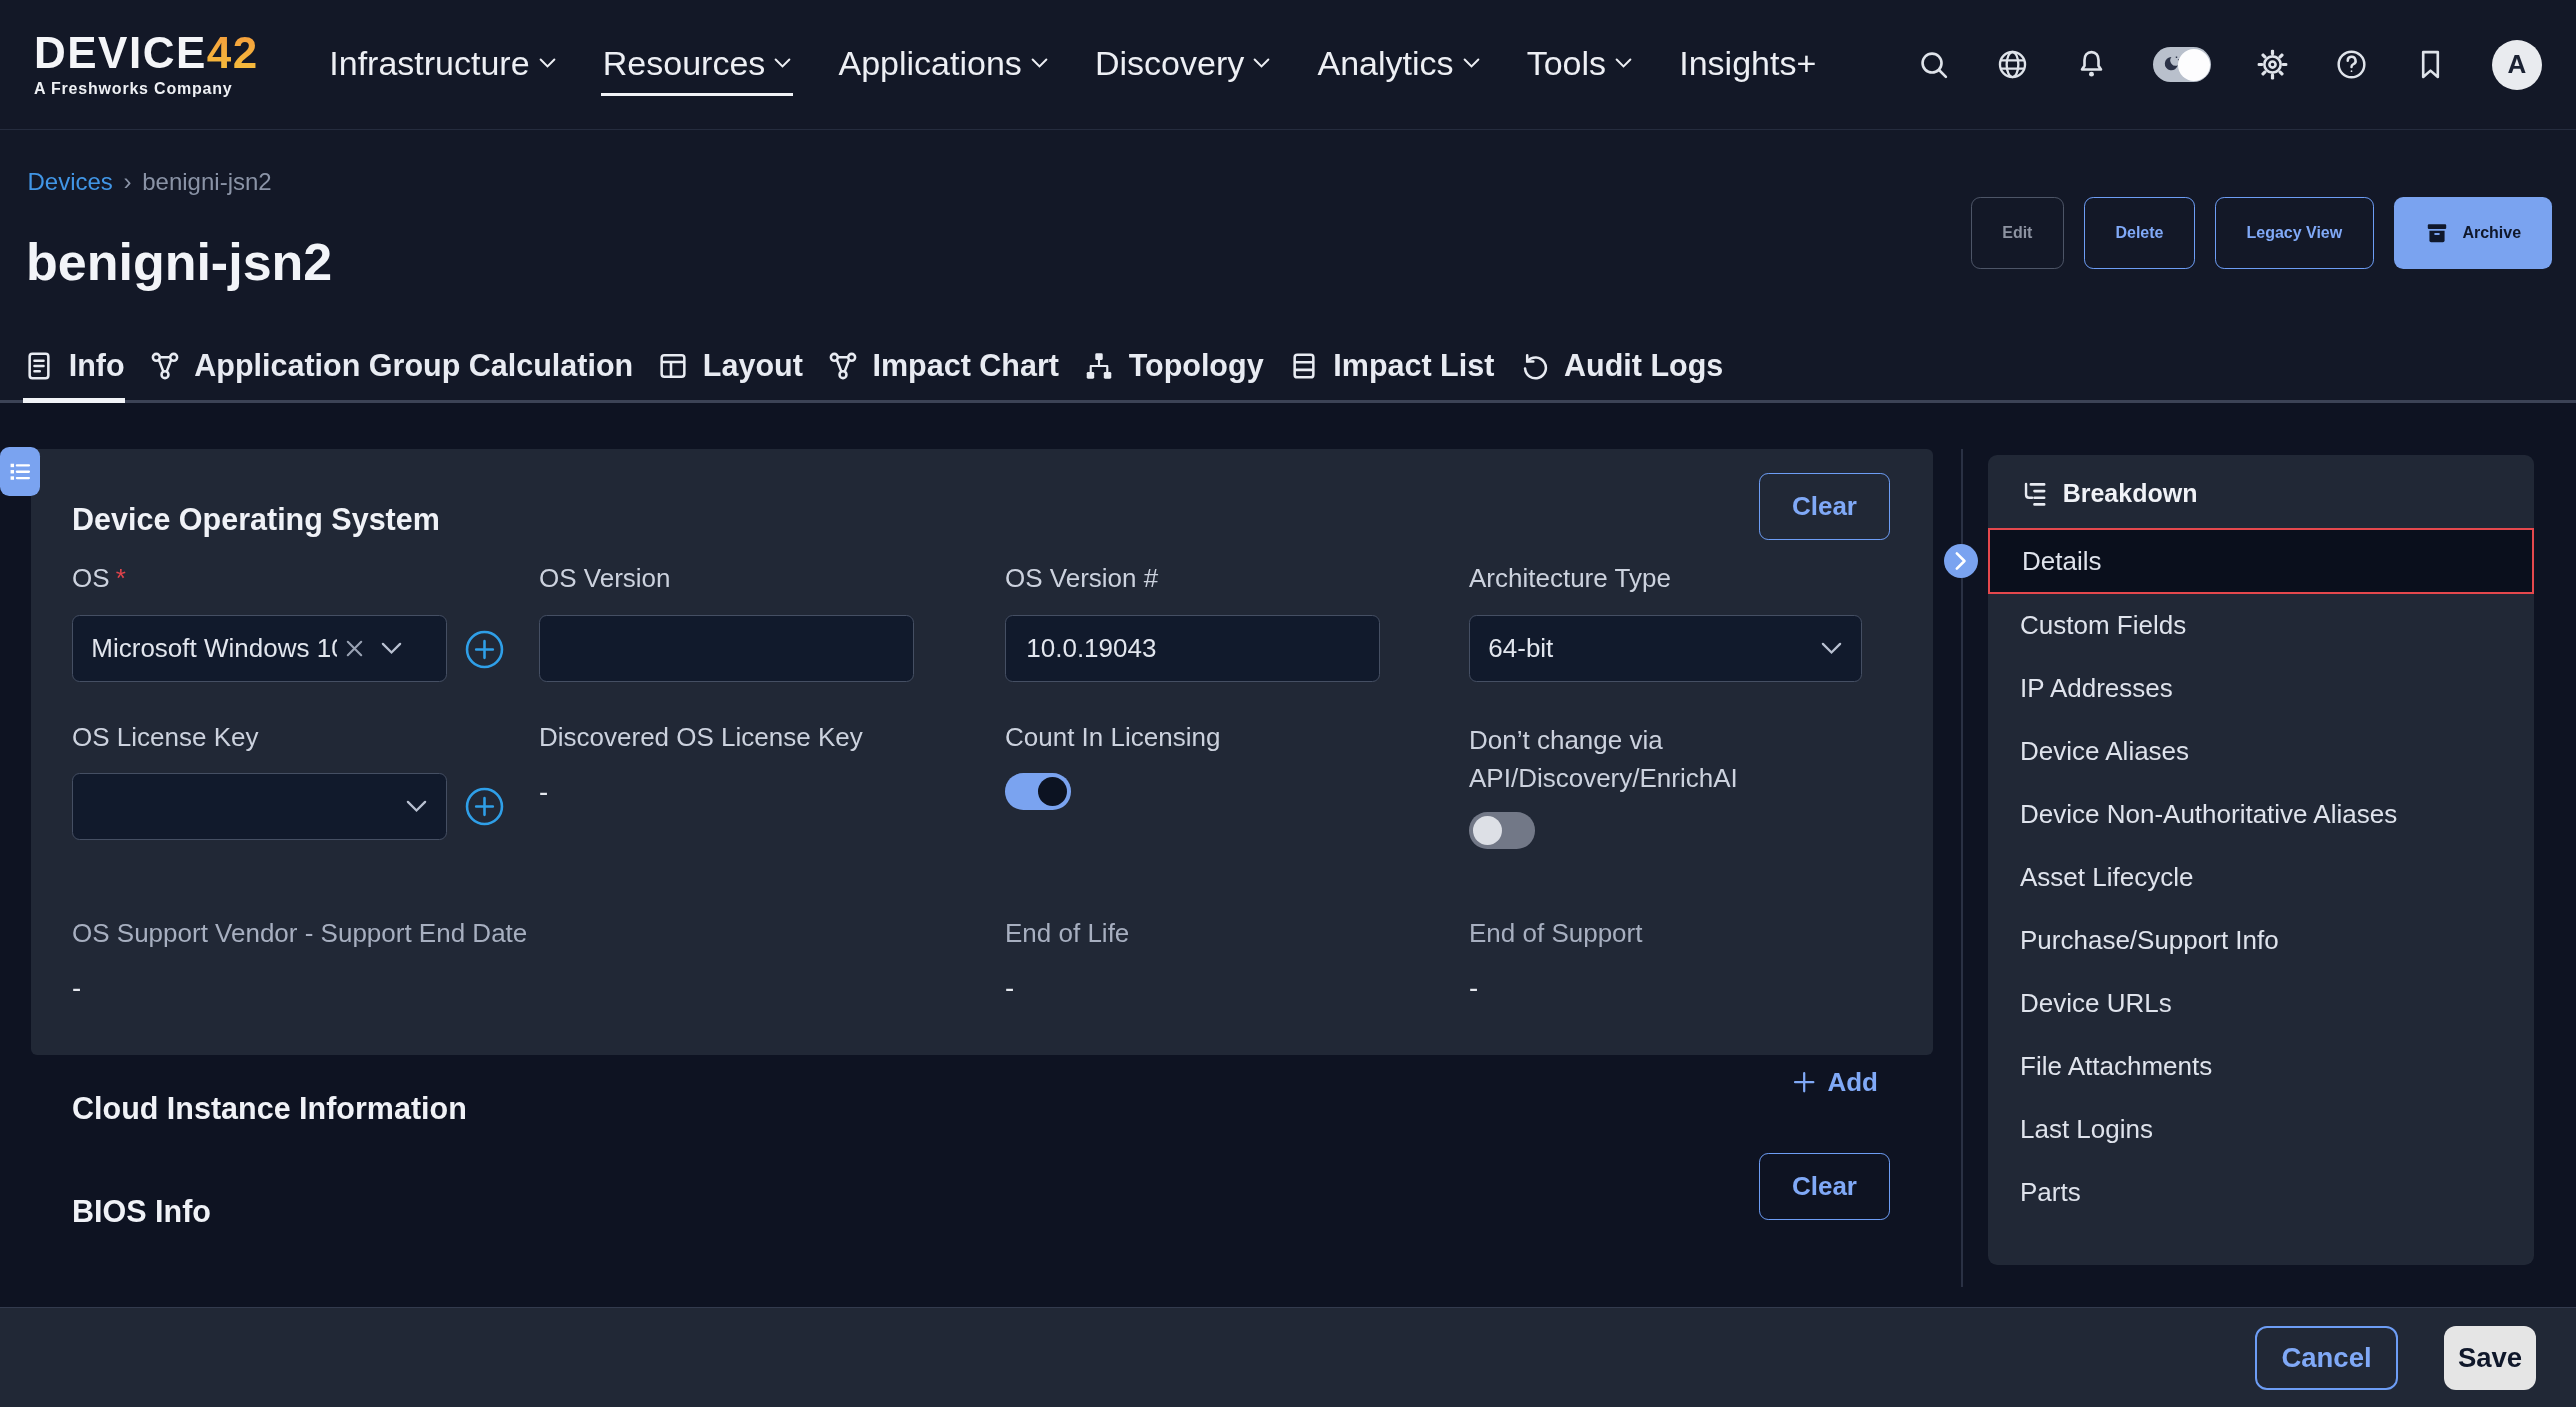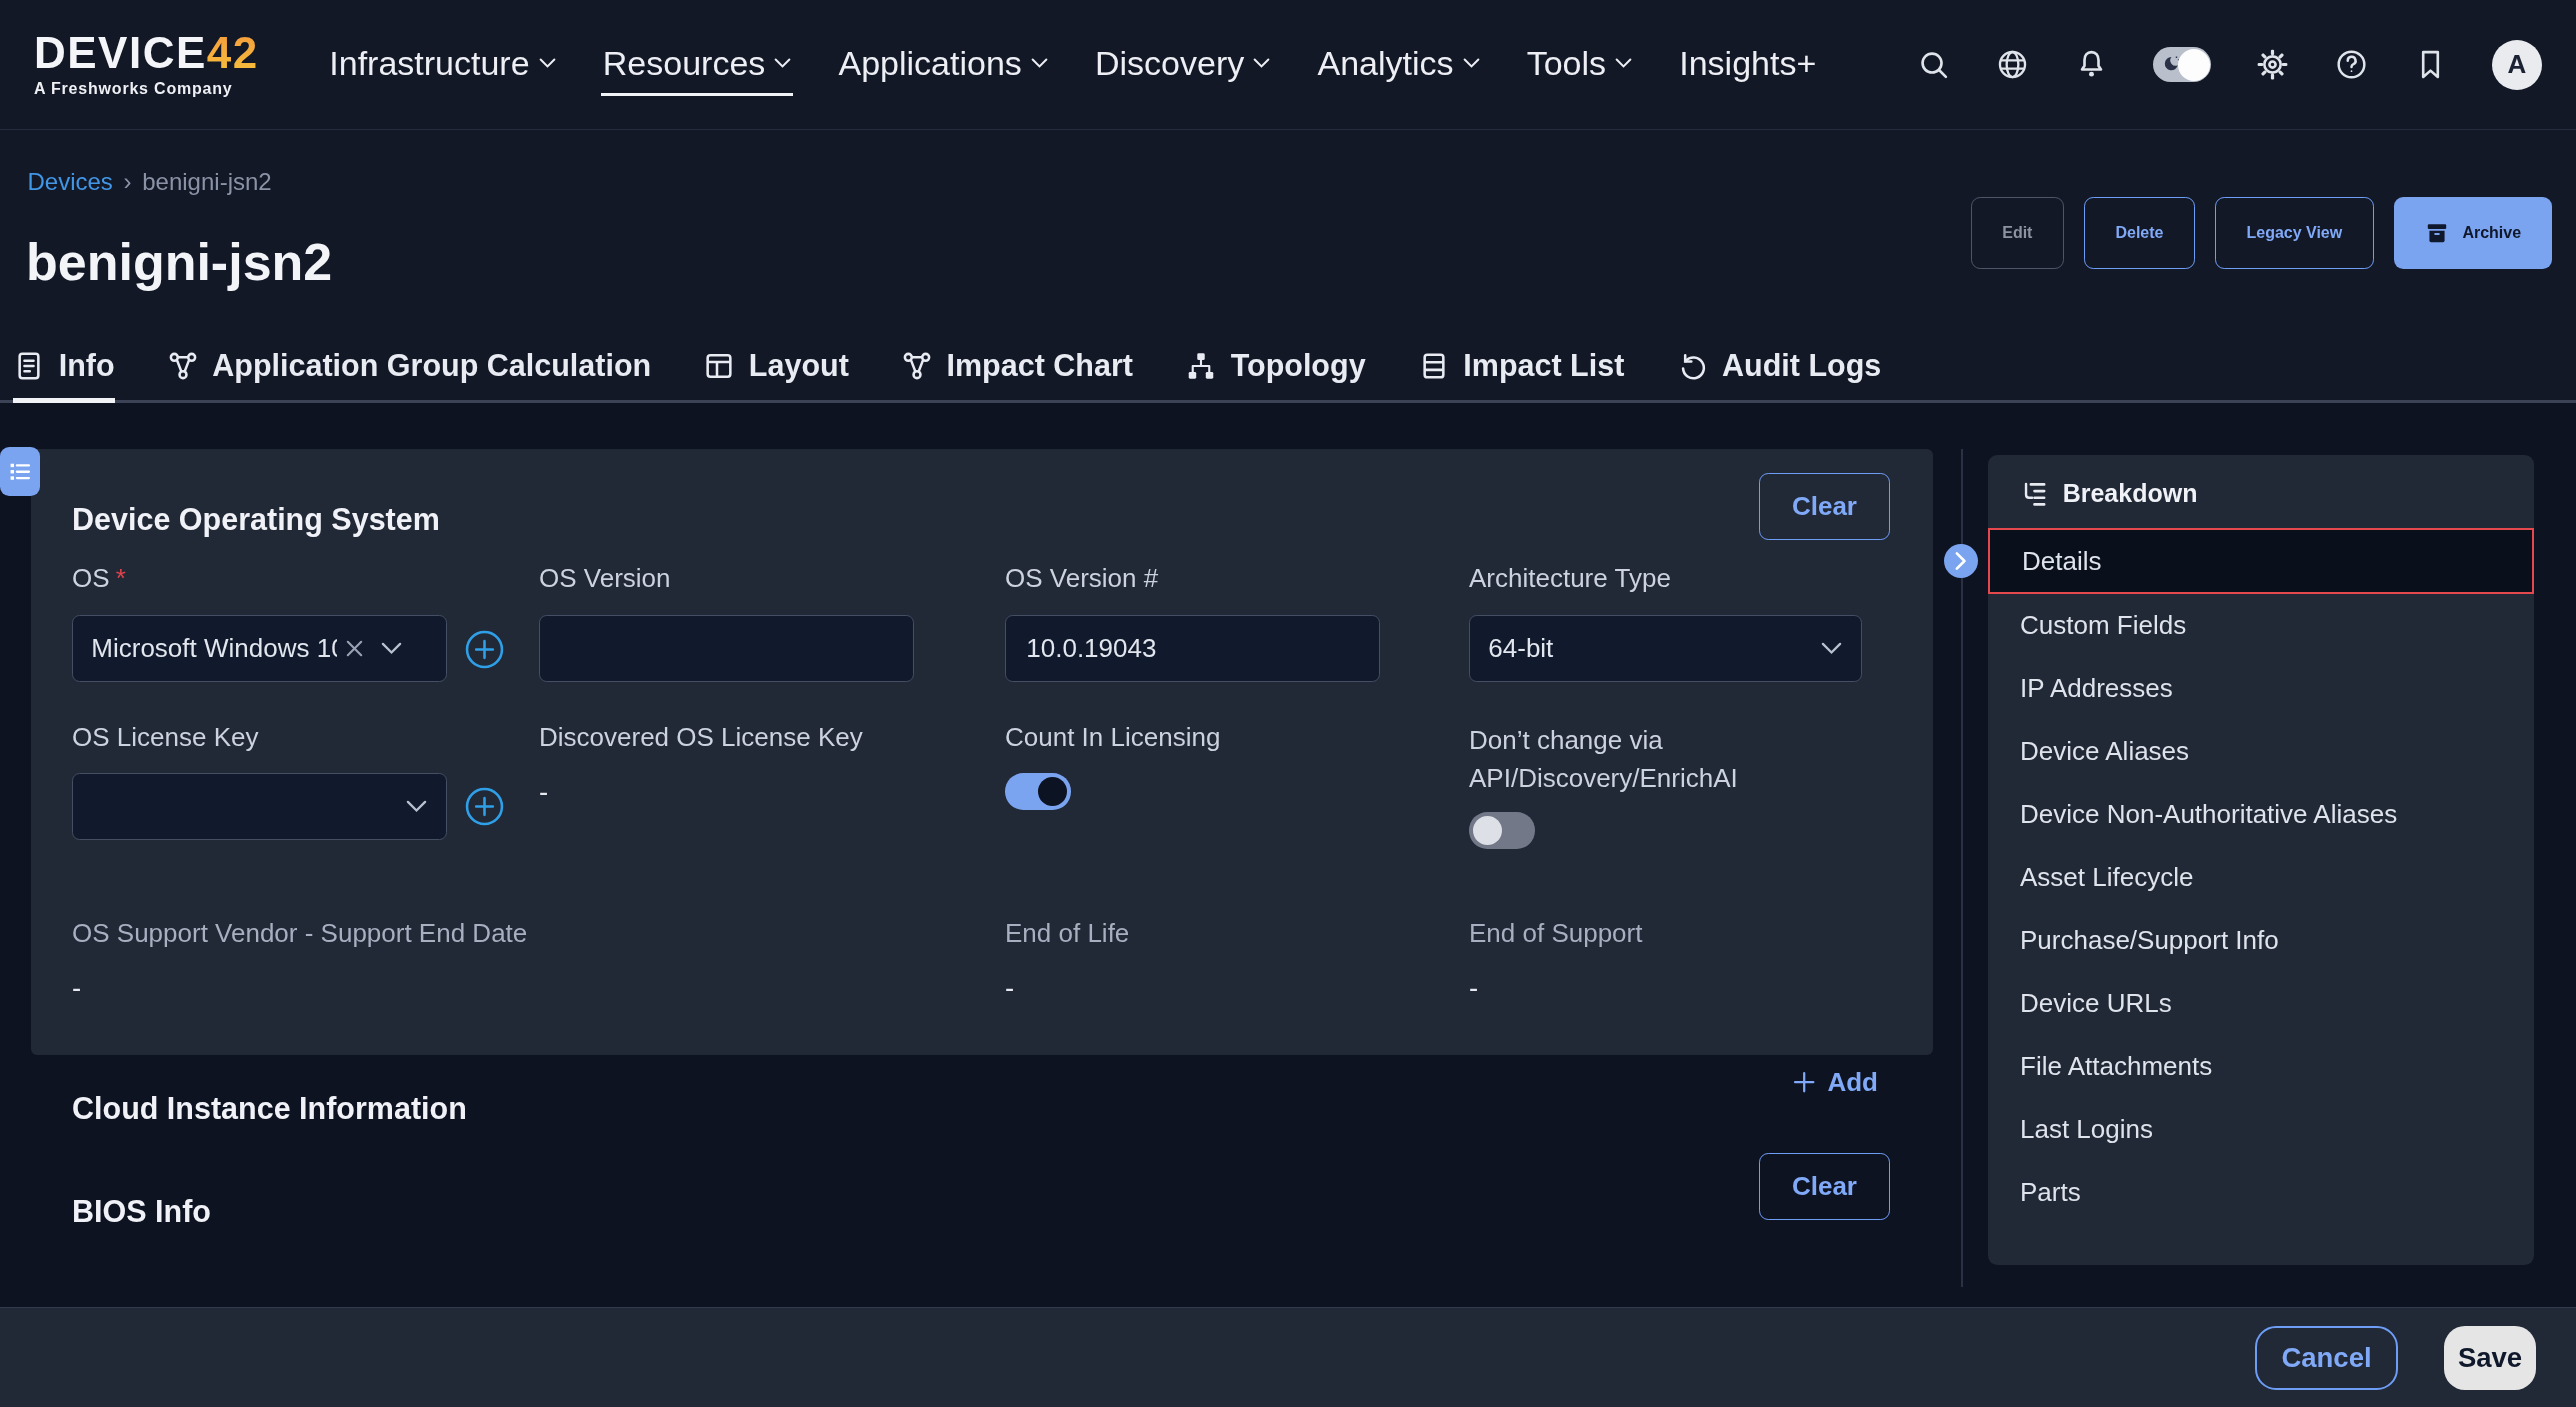--- a/index.html
+++ b/index.html
@@ -38,21 +38,21 @@
   .head-actions{position:absolute;right:24.4px;top:67px;display:flex;align-items:center;gap:20px;}
   .btn{display:flex;align-items:center;justify-content:center;gap:12.2px;height:72px;border-radius:9.2px;
     font-size:16px;font-weight:600;padding:0 30.5px;background:transparent;cursor:pointer;font-family:inherit;}
   .btn-disabled{border:1.5px solid #4d5567;color:#8d93a1;}
   .btn-outline{border:1.5px solid #6d9df5;color:#80a9f7;}
   .btn-solid{border:none;background:#7aa3f0;color:#10182b;}
   .btn-solid .bicon{width:26px;height:26px;color:#10182b;}
   
   .tabbar{position:absolute;top:328px;left:0;width:100%;height:75px;background:#131827;}
   .tabbar .baseline{position:absolute;left:0;bottom:0;width:100%;height:3.1px;background:#3c4356;}
-  .tabs{display:flex;align-items:flex-start;height:100%;padding-left:13px;gap:52px;}
+  .tabs{display:flex;align-items:flex-start;height:100%;padding-left:23px;gap:24px;}
   .tab{position:relative;display:flex;align-items:center;gap:13.7px;height:100%;font-size:30.5px;font-weight:600;color:#e8ebf2;cursor:pointer;}
   .tab .ticon{width:32px;height:32px;color:#e8ebf2;}
   .tab.active::after{content:"";position:absolute;left:0;right:0;bottom:0;height:4.6px;background:#f1f3f7;z-index:2;}
   
   .content{position:absolute;top:403px;left:0;width:100%;height:904px;background:#0e1322;}
   .list-fab{position:absolute;left:0;top:44px;width:40px;height:49px;border:none;border-radius:9.2px;background:#7aa3f0;
     display:flex;align-items:center;justify-content:center;cursor:pointer;z-index:6;}
   .list-fab svg{width:27.5px;height:27.5px;color:#fff;}
   .panel{background:#212836;border-radius:6.1px;}
   .main-panel{position:absolute;left:31px;top:46px;width:1902px;height:606px;padding-left:9px;}
@@ -88,21 +88,21 @@
   .expand-chip svg{width:15.3px;height:20px;color:#fff;}
   .breakdown{position:absolute;left:1988px;top:52px;width:546px;height:810px;border-radius:9.2px;overflow:hidden;}
   .bd-head{display:flex;align-items:center;gap:13.7px;padding:24.4px 32px 0 32px;font-size:25px;font-weight:700;color:#f0f2f7;}
   .bd-head svg{width:29px;height:29px;color:#e7eaf1;}
   .bd-list{margin-top:20px;}
   .bd-item{height:63px;display:flex;align-items:center;padding:0 32px;font-size:26px;color:#dfe3ec;cursor:pointer;}
   .bd-item.selected{height:66px;background:#0a0f1c;border:2.3px solid #e5484d;}
   
   .footbar{position:absolute;left:0;bottom:0;width:100%;height:100px;background:#212836;border-top:1.5px solid #333b4e;
     display:flex;align-items:center;justify-content:flex-end;gap:46px;padding:0 40px;}
-  .foot-btn{height:64px;border-radius:21px;font-size:27.5px;font-weight:600;cursor:pointer;font-family:inherit;display:flex;align-items:center;justify-content:center;}
+  .foot-btn{height:64px;border-radius:12px;font-size:27.5px;font-weight:600;cursor:pointer;font-family:inherit;display:flex;align-items:center;justify-content:center;}
   .foot-cancel{width:143px;background:transparent;border:2.3px solid #6d9df5;color:#80a9f7;}
   .foot-save{width:92px;background:#e5e5e5;border:none;color:#10182b;font-weight:700;}
 </style>
 </head>
 <body>
 
 <div class="screen">
 
   <header class="topbar">
     <div class="logo">

